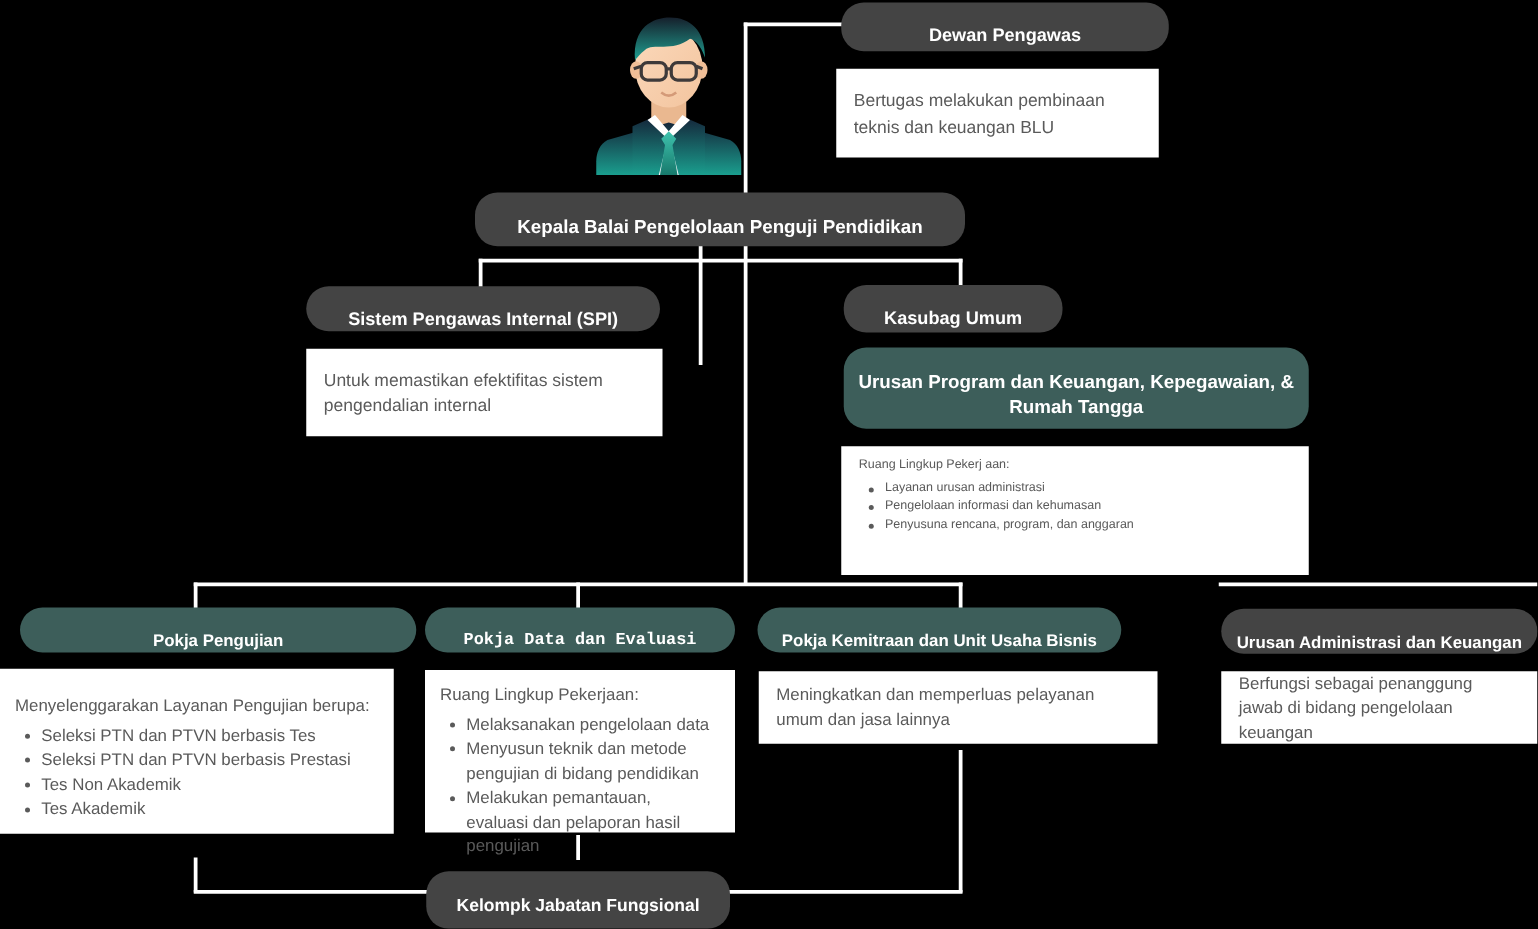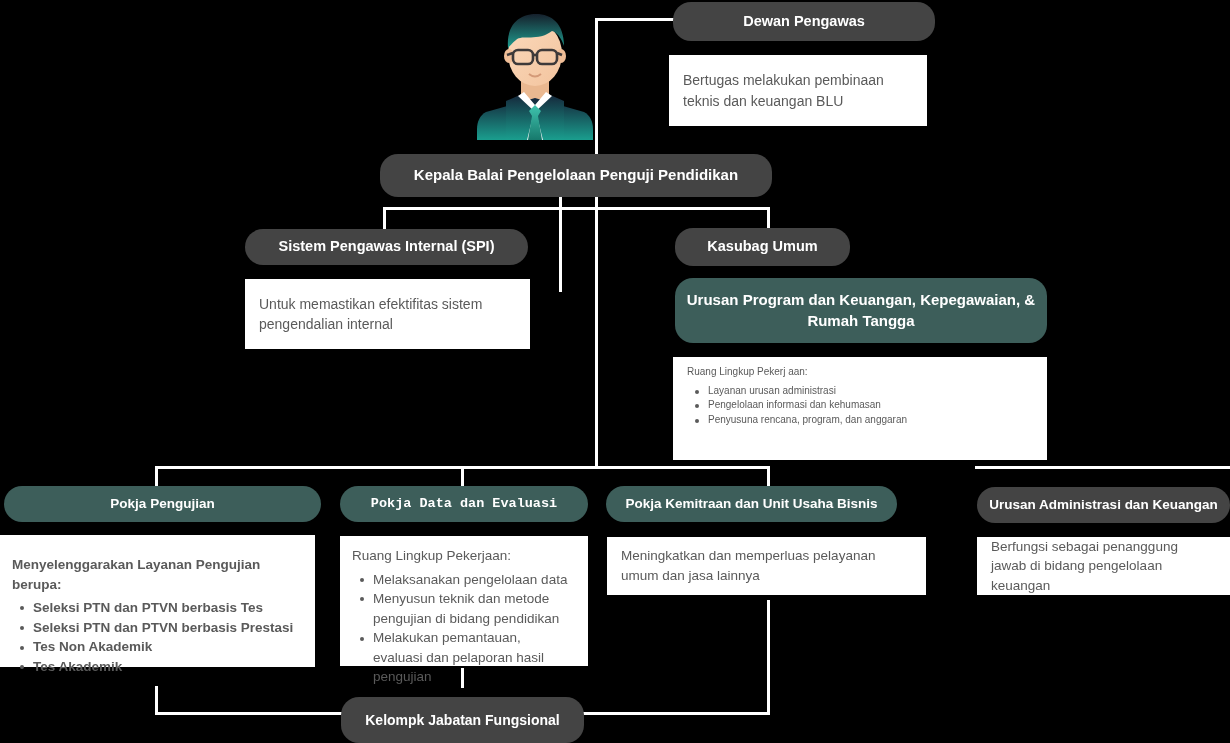--- a/index.html
+++ b/index.html
@@ -8,21 +8,21 @@
     width:1230px;height:743px;position:relative;overflow:hidden;
   }
   #stage{position:absolute;left:0;top:0;width:1230px;height:743px;background:#000;}
 
   
   .ln{position:absolute;background:#ffffff;}
 
   
   .hdr{
     position:absolute;
-    display:flex;align-items:center;justify-content:center;
+    display:flex;align-items:flex-start;justify-content:center;
     text-align:center;
     color:#ffffff;
     font-weight:bold;
     box-sizing:border-box;
     padding:18px 10px;
     line-height:1.35;
     border-radius:18px;
   }
   .hdr.gray{background:#444444;}
   .hdr.teal{background:#3d5e5a;}
@@ -155,24 +155,24 @@
   </div>
   <div class="body" style="left:673px;top:357px;width:374px;height:103px;font-size:10px;padding-top:8px;">
     <p>Ruang Lingkup Pekerj aan:</p>
     <ul>
       <li>Layanan urusan administrasi</li>
       <li>Pengelolaan informasi dan kehumasan</li>
       <li>Penyusuna rencana, program, dan anggaran</li>
     </ul>
   </div>
 
-  <div class="hdr teal" style="left:4px;top:486px;width:317px;height:34px;font-size:13.5px;">
+  <div class="hdr teal" style="left:16px;top:486px;width:317px;height:34px;font-size:13.5px;">
     <span>Pokja Pengujian</span>
   </div>
-  <div class="body" style="left:0px;top:535px;width:315px;height:132px;font-size:13.5px;padding-top:20px;padding-left:12px;font-weight:bold;">
+  <div class="body" style="left:0px;top:535px;width:315px;height:132px;font-size:13.5px;padding-top:20px;padding-left:12px;">
     <p>Menyelenggarakan Layanan Pengujian berupa:</p>
     <ul>
       <li>Seleksi PTN dan PTVN berbasis Tes</li>
       <li>Seleksi PTN dan PTVN berbasis Prestasi</li>
       <li>Tes Non Akademik</li>
       <li>Tes Akademik</li>
     </ul>
   </div>
 
   <div class="hdr teal" style="left:340px;top:486px;width:248px;height:33px;font-size:13.5px;font-family:Liberation Mono, monospace;">

